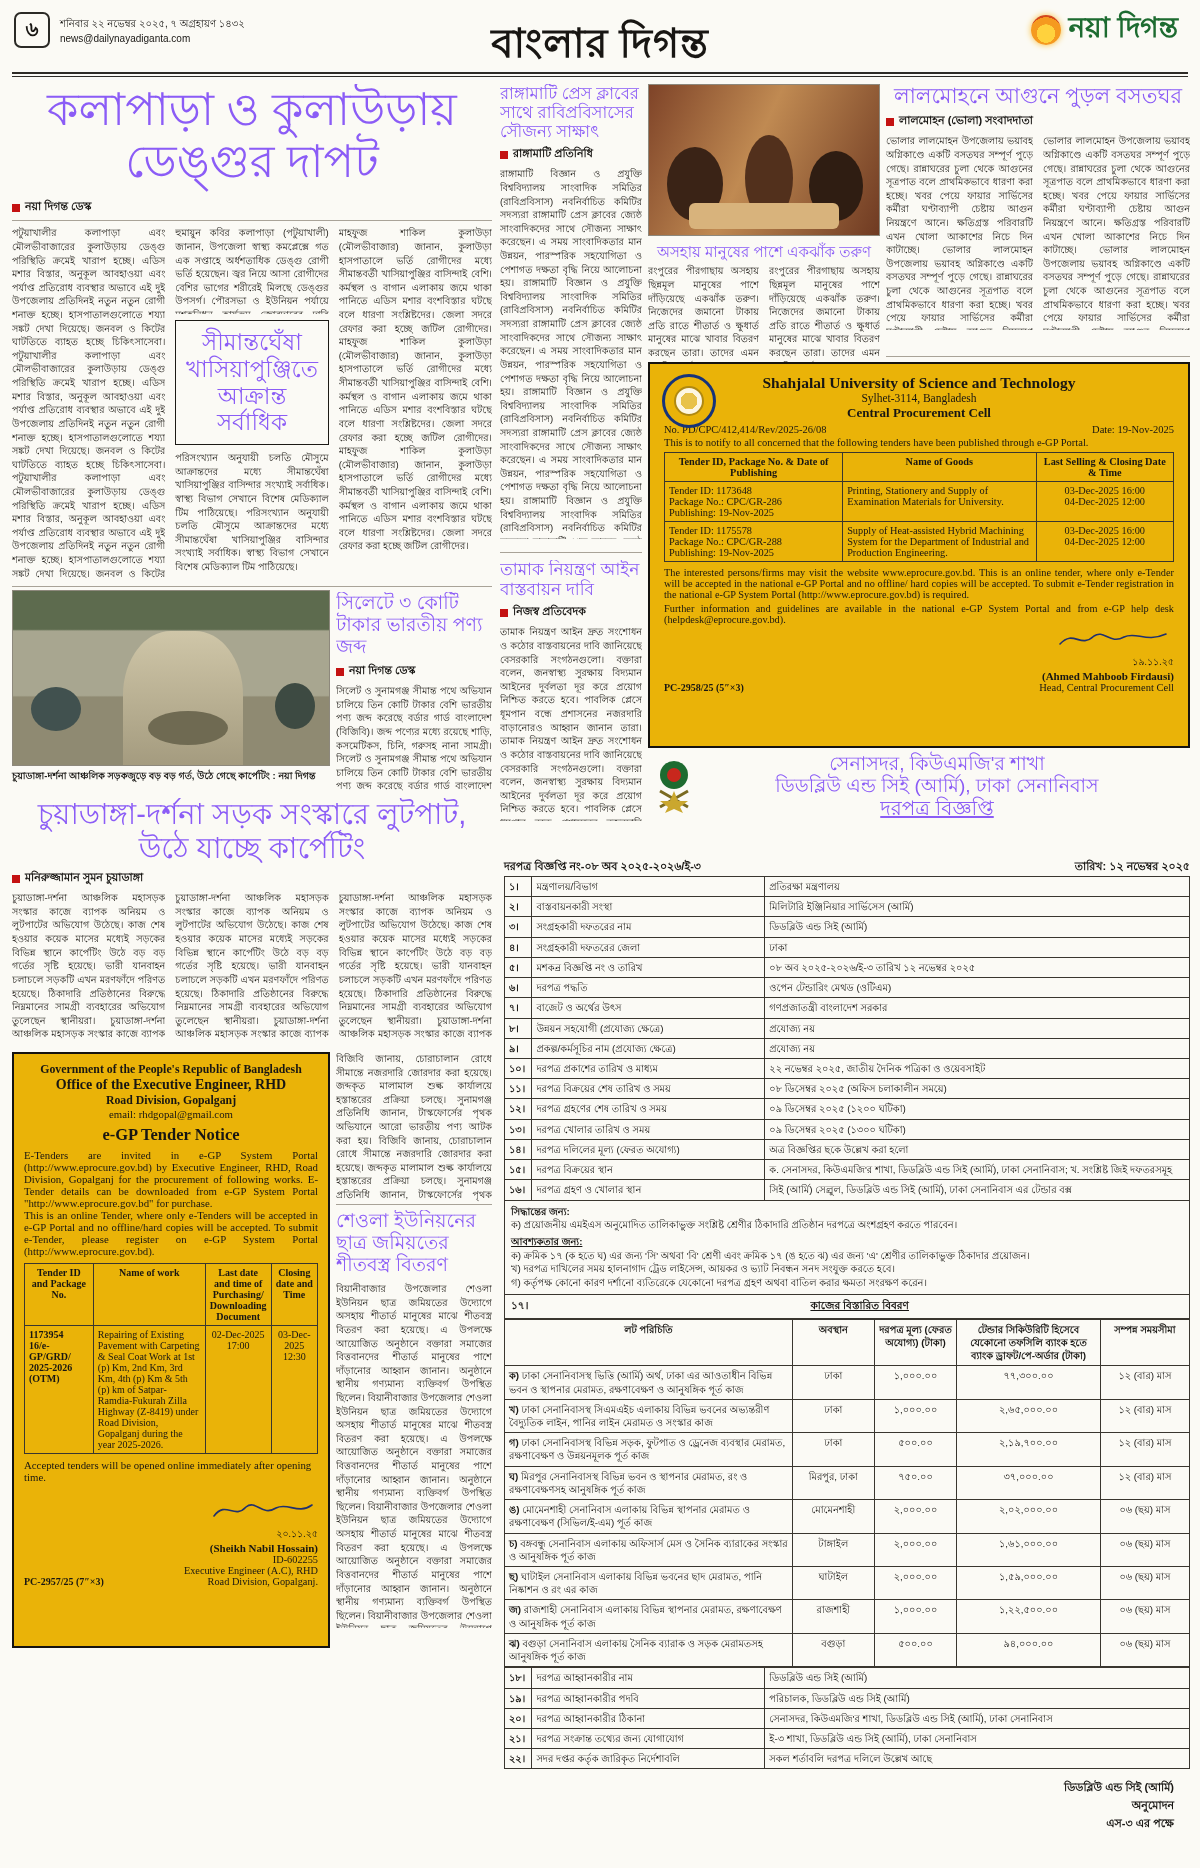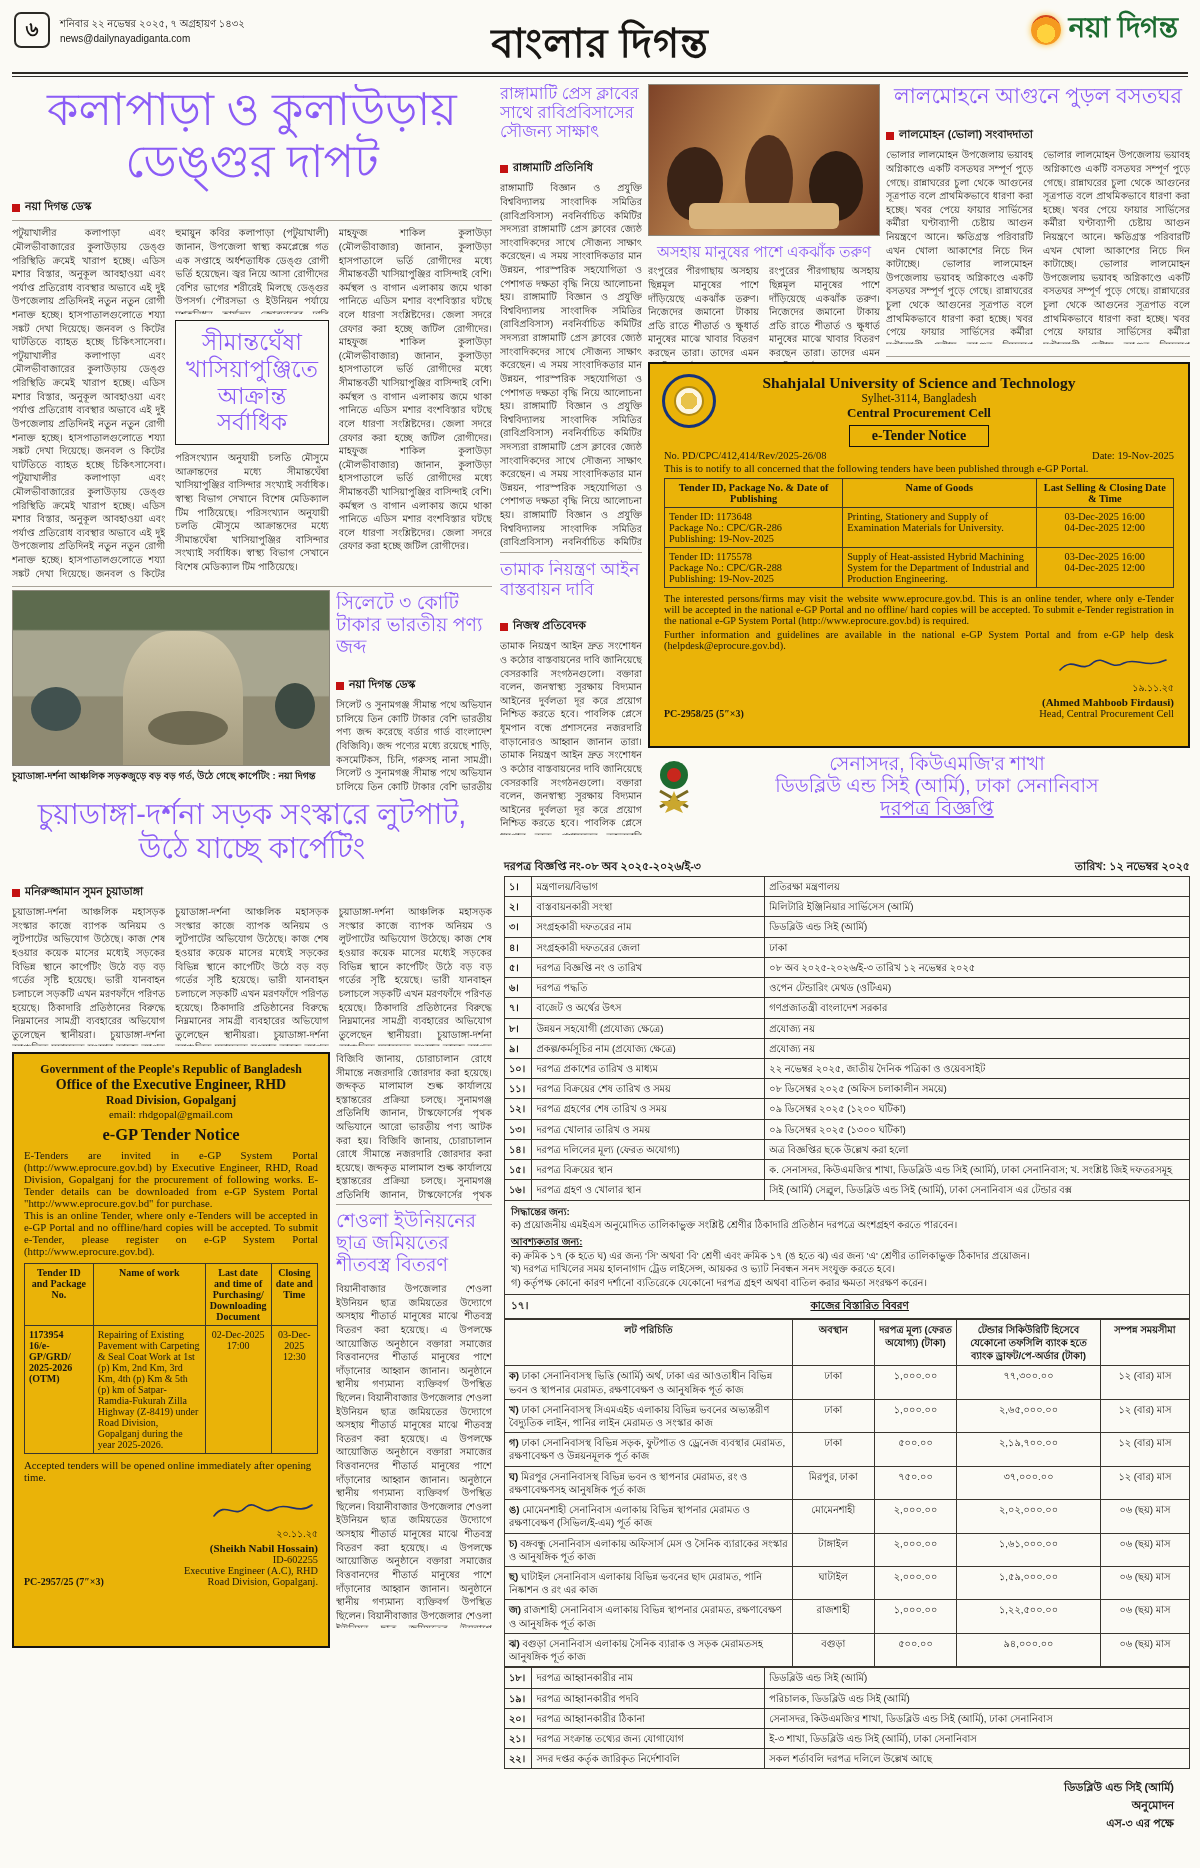--- a/index.html
+++ b/index.html
@@ -8,21 +8,21 @@
   .abs{position:absolute}
   .center{text-align:center}
   .right{text-align:right}
   .bold{font-weight:bold}
   .pre{white-space:pre-line}
   .serif{font-family:"Liberation Serif",serif}
   .bodytext{font-size:9.6px;line-height:1.42;text-align:justify;color:#26231e;overflow:hidden}
   .cols{display:flex;gap:10px;overflow:hidden}
   .col{flex:1;overflow:hidden}
   .headline{font-weight:normal;color:#8b5cf6;line-height:1.16}
-  .byline{display:flex;align-items:center;gap:5px;font-weight:bold;font-size:11px;margin:18px 0 3px}
+  .byline{display:flex;align-items:center;gap:5px;font-weight:bold;font-size:11px;margin:4px 0 3px}
   .bullet{width:8px;height:8px;background:#c41212;flex:0 0 auto}
   .thinrule{border-bottom:1px solid #a9a398}
   .pagebox{width:36px;height:36px;border:2px solid #2b2a26;border-radius:7px;display:flex;align-items:center;justify-content:center;font-size:20px;font-weight:bold}
   .sun{width:30px;height:30px;border-radius:50%;background:radial-gradient(circle at 50% 62%,#ffd23d 0 38%,#f59a1f 39% 68%,#d4481a 69% 100%);box-shadow:0 0 6px #f9c03b}
   .dblrule{border-top:2px solid #2e2b26;position:relative}
   .dblrule:after{content:"";position:absolute;left:0;right:0;top:2px;border-top:1px solid #2e2b26}
   .insetbox{border:1.6px solid #1c1a16;padding:8px 6px;margin:6px 0;text-align:center}
   .ttable{width:100%;border-collapse:collapse}
   .ttable th,.ttable td{border:1px solid #3a362f;padding:3px 4px;vertical-align:top}
   .ttable th{font-weight:bold;text-align:center}
@@ -112,21 +112,20 @@
     </div>
   </div>
 
   <div class="abs notice-box serif" style="left:648px;top:362px;width:542px;height:386px;padding:10px 14px">
     <div class="abs" style="left:12px;top:10px;width:54px;height:54px;border:3px solid #16337a;border-radius:50%;display:flex;align-items:center;justify-content:center">
       <div style="width:30px;height:30px;border:2px solid #b08912;border-radius:50%;background:radial-gradient(circle,#e8c24a 0 45%,#fdf6e2 46% 100%)"></div>
     </div>
     <div class="center bold" style="font-size:15.5px">Shahjalal University of Science and Technology</div>
     <div class="center" style="font-size:11.5px">Sylhet-3114, Bangladesh</div>
     <div class="center bold" style="font-size:13px;margin-top:1px">Central Procurement Cell</div>
-    <div class="center" style="margin:4px 0 2px"><span class="etn-badge" style="font-size:14px">e-Tender Notice</span></div>
     <div style="display:flex;justify-content:space-between;font-size:10.5px;margin-top:3px">
       <span>No. PD/CPC/412,414/Rev/2025-26/08</span>
       <span>Date: 19-Nov-2025</span>
     </div>
     <div style="font-size:10.5px;margin-top:2px">This is to notify to all concerned that the following tenders have been published through e-GP Portal.</div>
     <table class="ttable" style="margin-top:4px;font-size:10.3px">
       <thead>
         <tr>
           <th style="width:35%">Tender ID, Package No. &amp; Date of Publishing</th>
           <th style="width:38%">Name of Goods</th>
@@ -305,21 +304,21 @@
           </tr>
 
           <tr>
             <td style="width:4%" class="bold">৪।</td>
             <td style="width:34%">সংগ্রহকারী দফতরের জেলা</td>
             <td style="width:62%">ঢাকা</td>
           </tr>
 
           <tr>
             <td style="width:4%" class="bold">৫।</td>
-            <td style="width:34%">দরপত্র বিজ্ঞপ্তি নং ও তারিখ</td>
+            <td style="width:34%">মশকন্র বিজ্ঞপ্তি নং ও তারিখ</td>
             <td style="width:62%">০৮ অব ২০২৫-২০২৬/ই-৩ তারিখ ১২ নভেম্বর ২০২৫</td>
           </tr>
 
           <tr>
             <td style="width:4%" class="bold">৬।</td>
             <td style="width:34%">দরপত্র পদ্ধতি</td>
             <td style="width:62%">ওপেন টেন্ডারিং মেথড (ওটিএম)</td>
           </tr>
 
           <tr>

